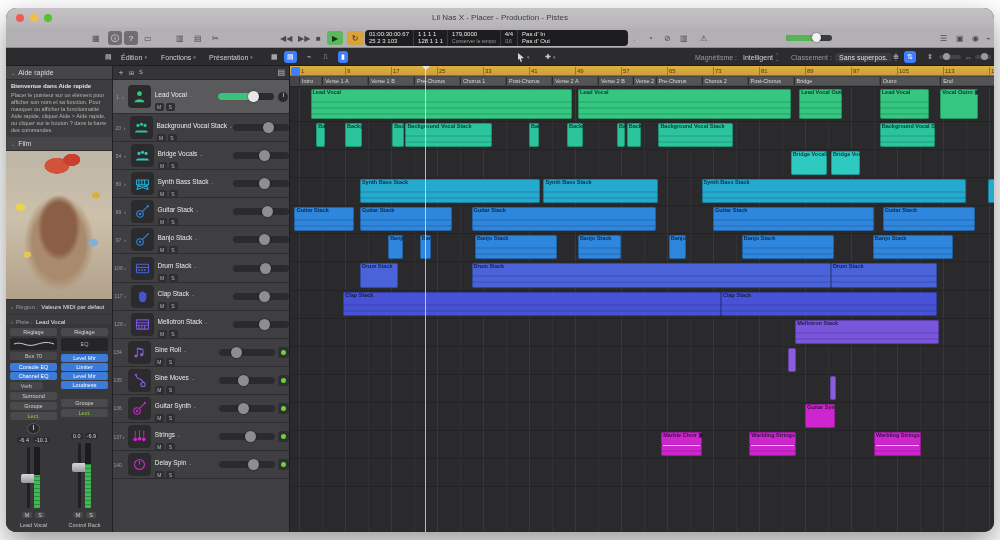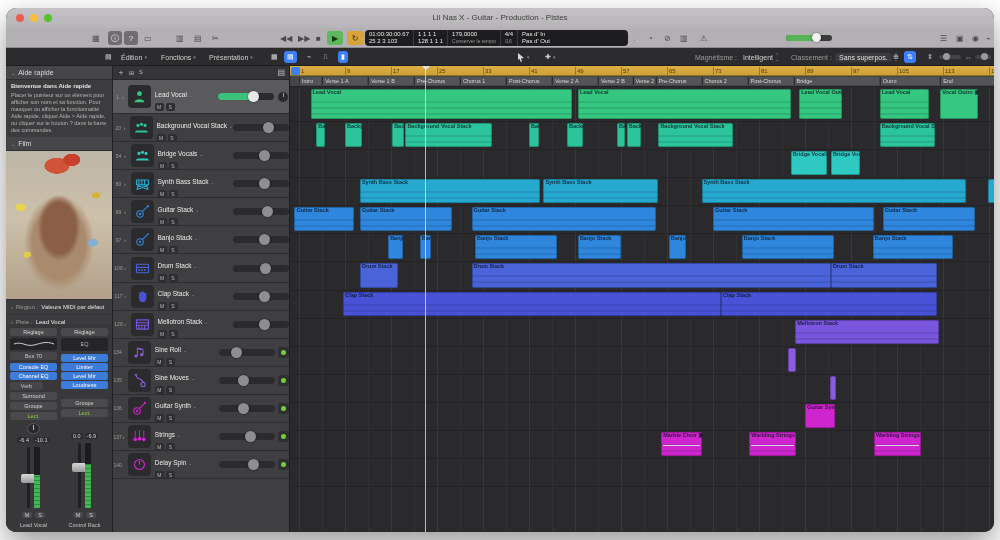--- a/index.html
+++ b/index.html
@@ -113,21 +113,21 @@
 <body>
 
 <div class="win">
 
   <div class="titlebar">
     <div class="lights">
       <i style="background:#f15b51"></i>
       <i style="background:#f6bd3e"></i>
       <i style="background:#53c22b"></i>
     </div>
-    <div class="title">Lil Nas X - Guitar - Production - Pistes</div>
+    <div class="title">Lil Nas X - Placer - Production - Pistes</div>
   </div>
 
   <div class="controlbar">
     <span class="cbtn" style="left:84px">▦</span>
     <span class="cbtn dark" style="left:102px;width:14px">ⓘ</span>
     <span class="cbtn dark" style="left:118px;width:14px">?</span>
     <span class="cbtn" style="left:136px">▭</span>
     <span class="cbtn" style="left:168px">▥</span>
     <span class="cbtn" style="left:186px">▤</span>
     <span class="cbtn" style="left:204px">✂</span>

